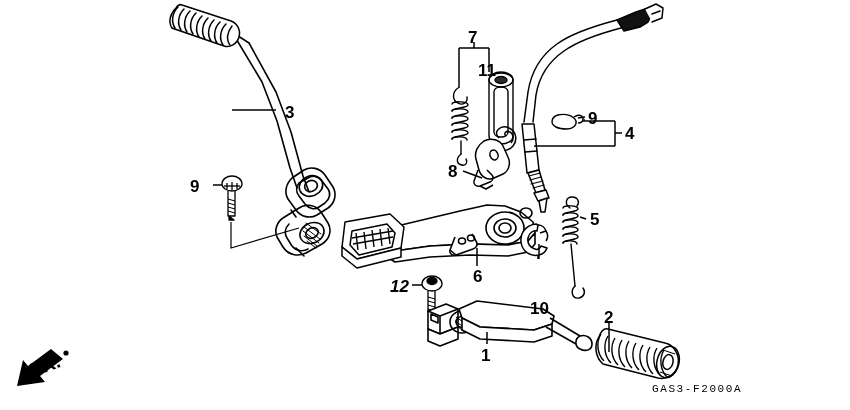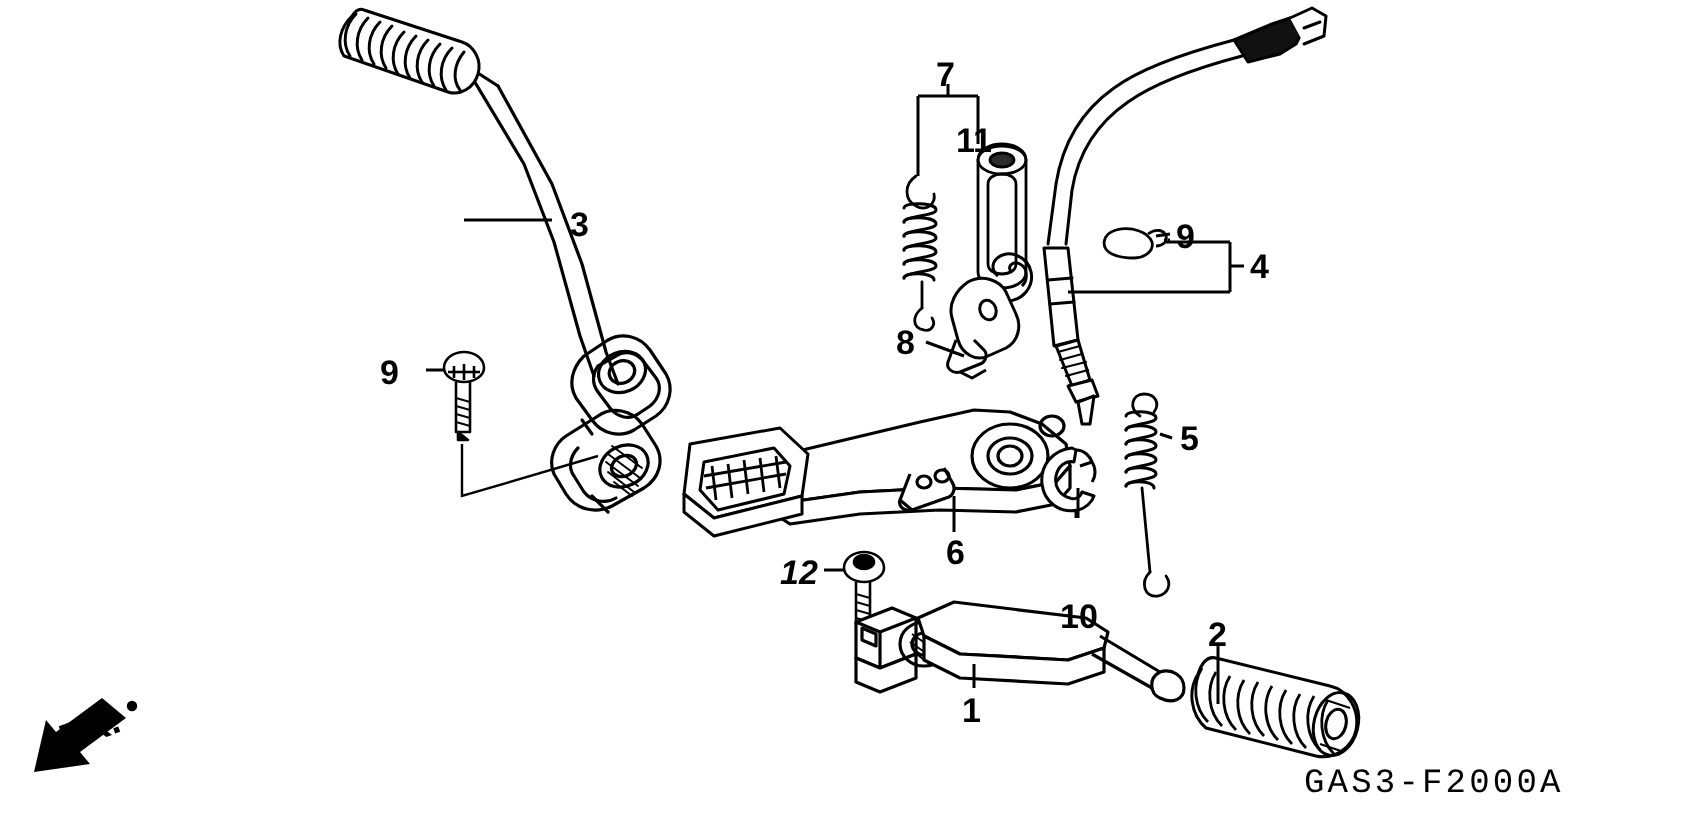--- a/index.html
+++ b/index.html
@@ -15,21 +15,21 @@
     font-weight:bold;
     font-size:17px;
     color:#000000;
     line-height:1;
     white-space:nowrap;
     user-select:none;
   }
   .partcode{
     position:absolute;
     font-family:"Liberation Mono", monospace;
-    font-size:17px;
+    font-size:11px;
     letter-spacing:1.6px;
     color:#000000;
     white-space:nowrap;
   }
   .frlabel{
     position:absolute;
     font-family:"Liberation Sans", sans-serif;
     font-weight:bold;
     font-size:19px;
     color:#000000;

